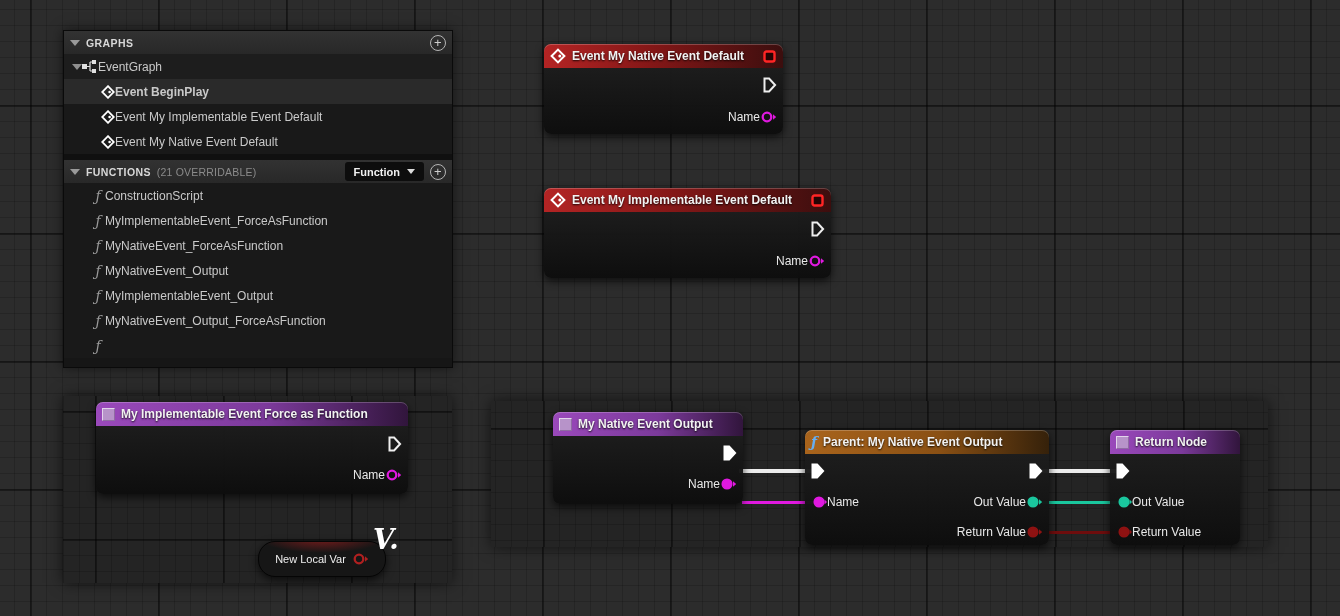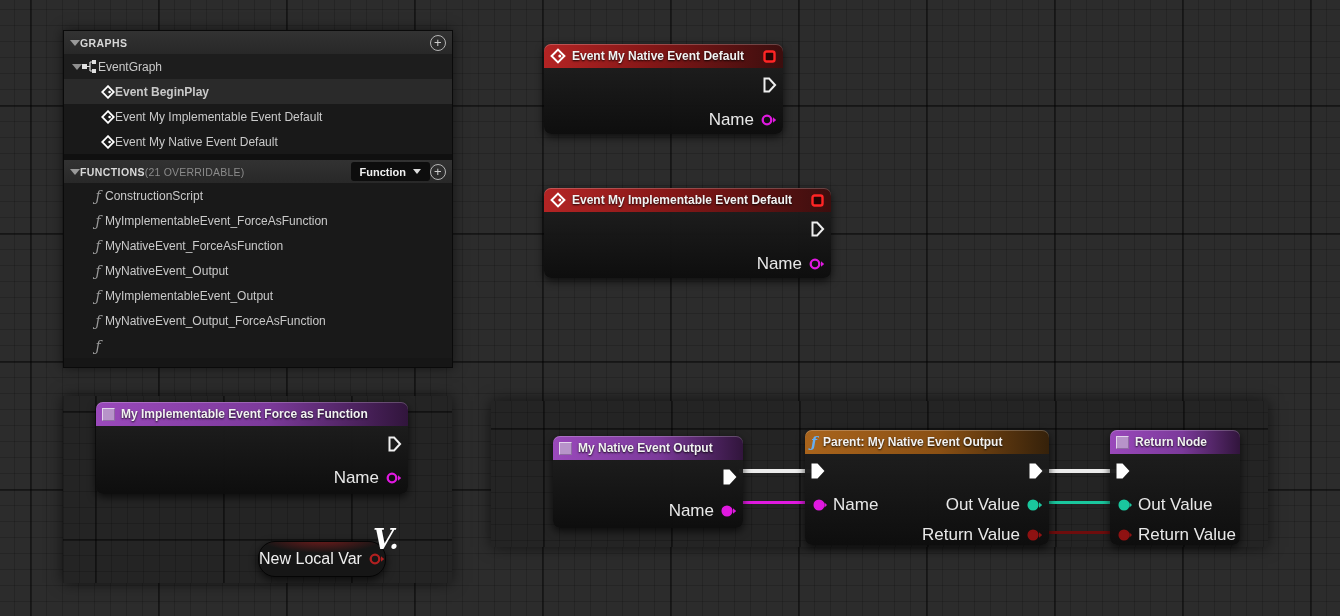--- a/index.html
+++ b/index.html
@@ -29,21 +29,21 @@
   }
   
   .bp-panel{
     position:absolute;left:63px;top:30px;width:390px;height:338px;
     background:#161616;border:1px solid #0a0a0a;
     box-shadow:0 0 12px rgba(0,0,0,0.55);
     color:#c9c9c9;font-size:12px;
   }
   .sec-header{
     height:23px;background:linear-gradient(180deg,#323232,#282828);
-    display:flex;align-items:center;padding:0 6px;gap:0;
+    display:flex;align-items:center;padding:0 6px;gap:6px;
     color:#d8d8d8;font-weight:bold;font-size:10.5px;letter-spacing:.4px;
   }
   .sec-count{font-weight:normal;color:#8b8b8b;letter-spacing:.2px;}
   .tri-down{width:0;height:0;border-left:5px solid transparent;border-right:5px solid transparent;border-top:6px solid #9a9a9a;flex:0 0 auto;}
   .spacer{flex:1;}
   .plus-btn{
     width:16px;height:16px;border:1.4px solid #b5b5b5;border-radius:50%;
     color:#cfcfcf;display:flex;align-items:center;justify-content:center;
     font-size:13px;line-height:1;font-weight:normal;flex:0 0 auto;
   }
@@ -64,33 +64,33 @@
     box-shadow:0 3px 9px rgba(0,0,0,.7);
   }
   .nhead{
     height:24px;display:flex;align-items:center;gap:6px;padding:0 7px 0 6px;
     border-radius:7px 7px 0 0;box-shadow:inset 0 1px 0 rgba(255,255,255,.22);
   }
   .nhead.red{background:linear-gradient(90deg,#b42424 0%,#841717 45%,#3c0e0e 100%);}
   .nhead.purple{background:linear-gradient(90deg,#9a49bb 0%,#7c3a9b 55%,#31153c 100%);}
   .nhead.orange{background:linear-gradient(90deg,#a9641c 0%,#8a5014 55%,#35210a 100%);}
   .ntitle{font-weight:bold;font-size:12px;color:#f2f2f2;text-shadow:0 1px 2px rgba(0,0,0,.9);white-space:nowrap;}
-  .pin-row{position:absolute;display:flex;align-items:center;gap:6px;font-size:17px;color:#e8e8e8;justify-content:flex-end;}
+  .pin-row{position:absolute;display:flex;align-items:center;font-size:12px;color:#e8e8e8;justify-content:flex-end;}
   .pin-row.out{right:6px;}
   .pin-row.in{left:6px;}
   .sq-icon{width:13px;height:13px;background:#b793c9;border:1.6px solid #e3d4ec;border-bottom-color:#8f6ba3;border-right-color:#8f6ba3;flex:0 0 auto;}
   .fn-icon{font-family:"DejaVu Serif",serif;font-style:italic;font-weight:bold;color:#67aef0;font-size:14px;flex:0 0 auto;}
   .wire{position:absolute;}
   
   .pill-node{
     position:absolute;left:258px;top:541px;width:128px;height:36px;border-radius:17px;
     background:radial-gradient(ellipse 70% 60% at 50% -10%, rgba(170,30,30,.65), rgba(170,30,30,0) 70%), #161616;
     border:1px solid #050505;box-shadow:0 3px 8px rgba(0,0,0,.7);
     display:flex;align-items:center;justify-content:center;gap:6px;
-    color:#efefef;font-size:16px;
+    color:#efefef;font-size:11px;
   }
   .v-mark{
     position:absolute;left:373px;top:524px;color:#fff;
     font-family:"DejaVu Serif",serif;font-style:italic;font-weight:bold;font-size:27px;
   }
 </style>
 </head>
 <body>
 
 <div id="canvas">
@@ -264,21 +264,21 @@
 
   <div class="pill-node">
     <span>New Local Var</span>
     <svg width="17" height="14">
       <circle cx="7" cy="7" r="4.3" fill="none" stroke="#b02020" stroke-width="2.3"></circle>
       <path d="M13 4.2l3.2 2.8-3.2 2.8z" fill="#b02020"></path>
     </svg>
   </div>
   <div class="v-mark">V.</div>
 
-  <div class="node" style="left:553px;top:436px;width:190px;height:92px;">
+  <div class="node" style="left:553px;top:412px;width:190px;height:92px;">
     <div class="nhead purple">
       <span class="sq-icon"></span>
       <span class="ntitle">My Native Event Output</span>
     </div>
     <div class="pin-row out" style="top:33px;">
       <svg width="14" height="16">
         <path d="M1.5 1.5h4.6l6 6.5-6 6.5H1.5z" fill="#fff" stroke="#fff" stroke-width="2"></path>
       </svg>
     </div>
     <div class="pin-row out" style="top:65px;">

